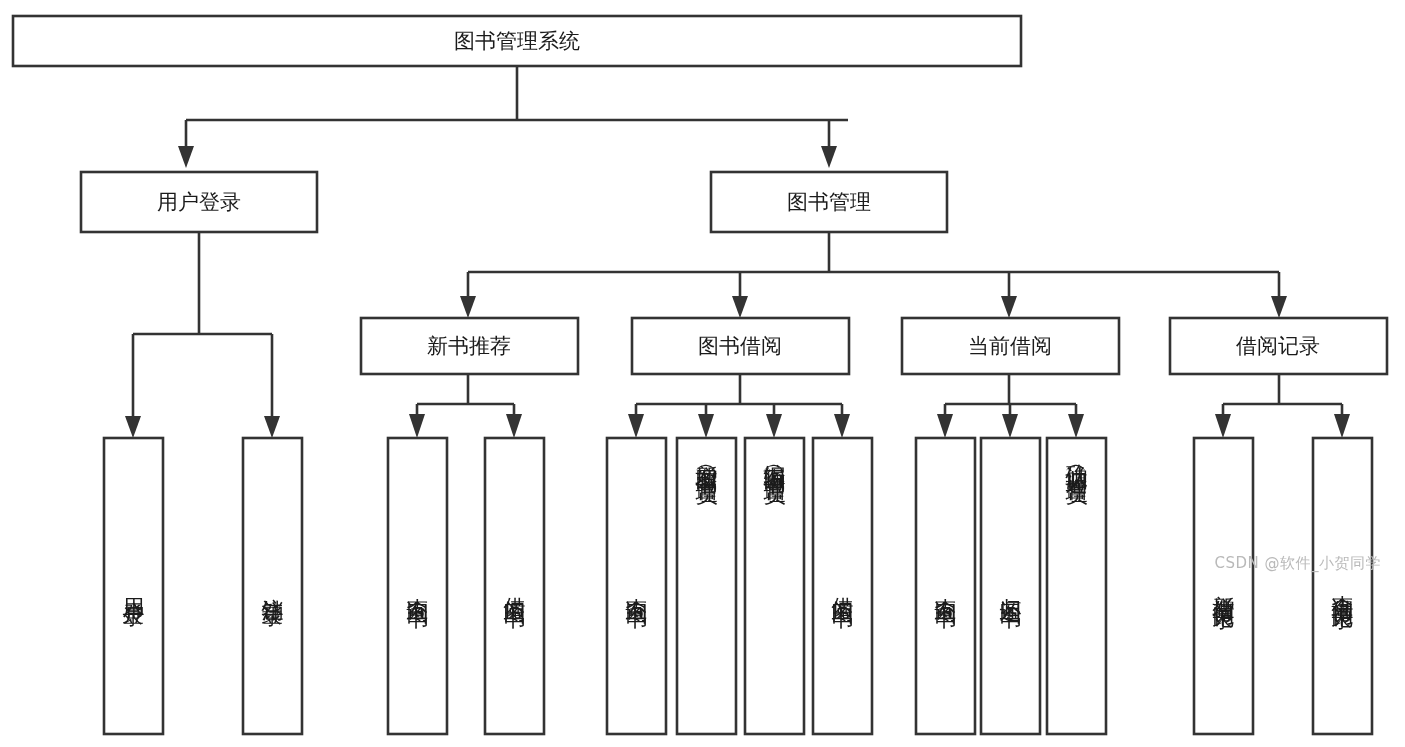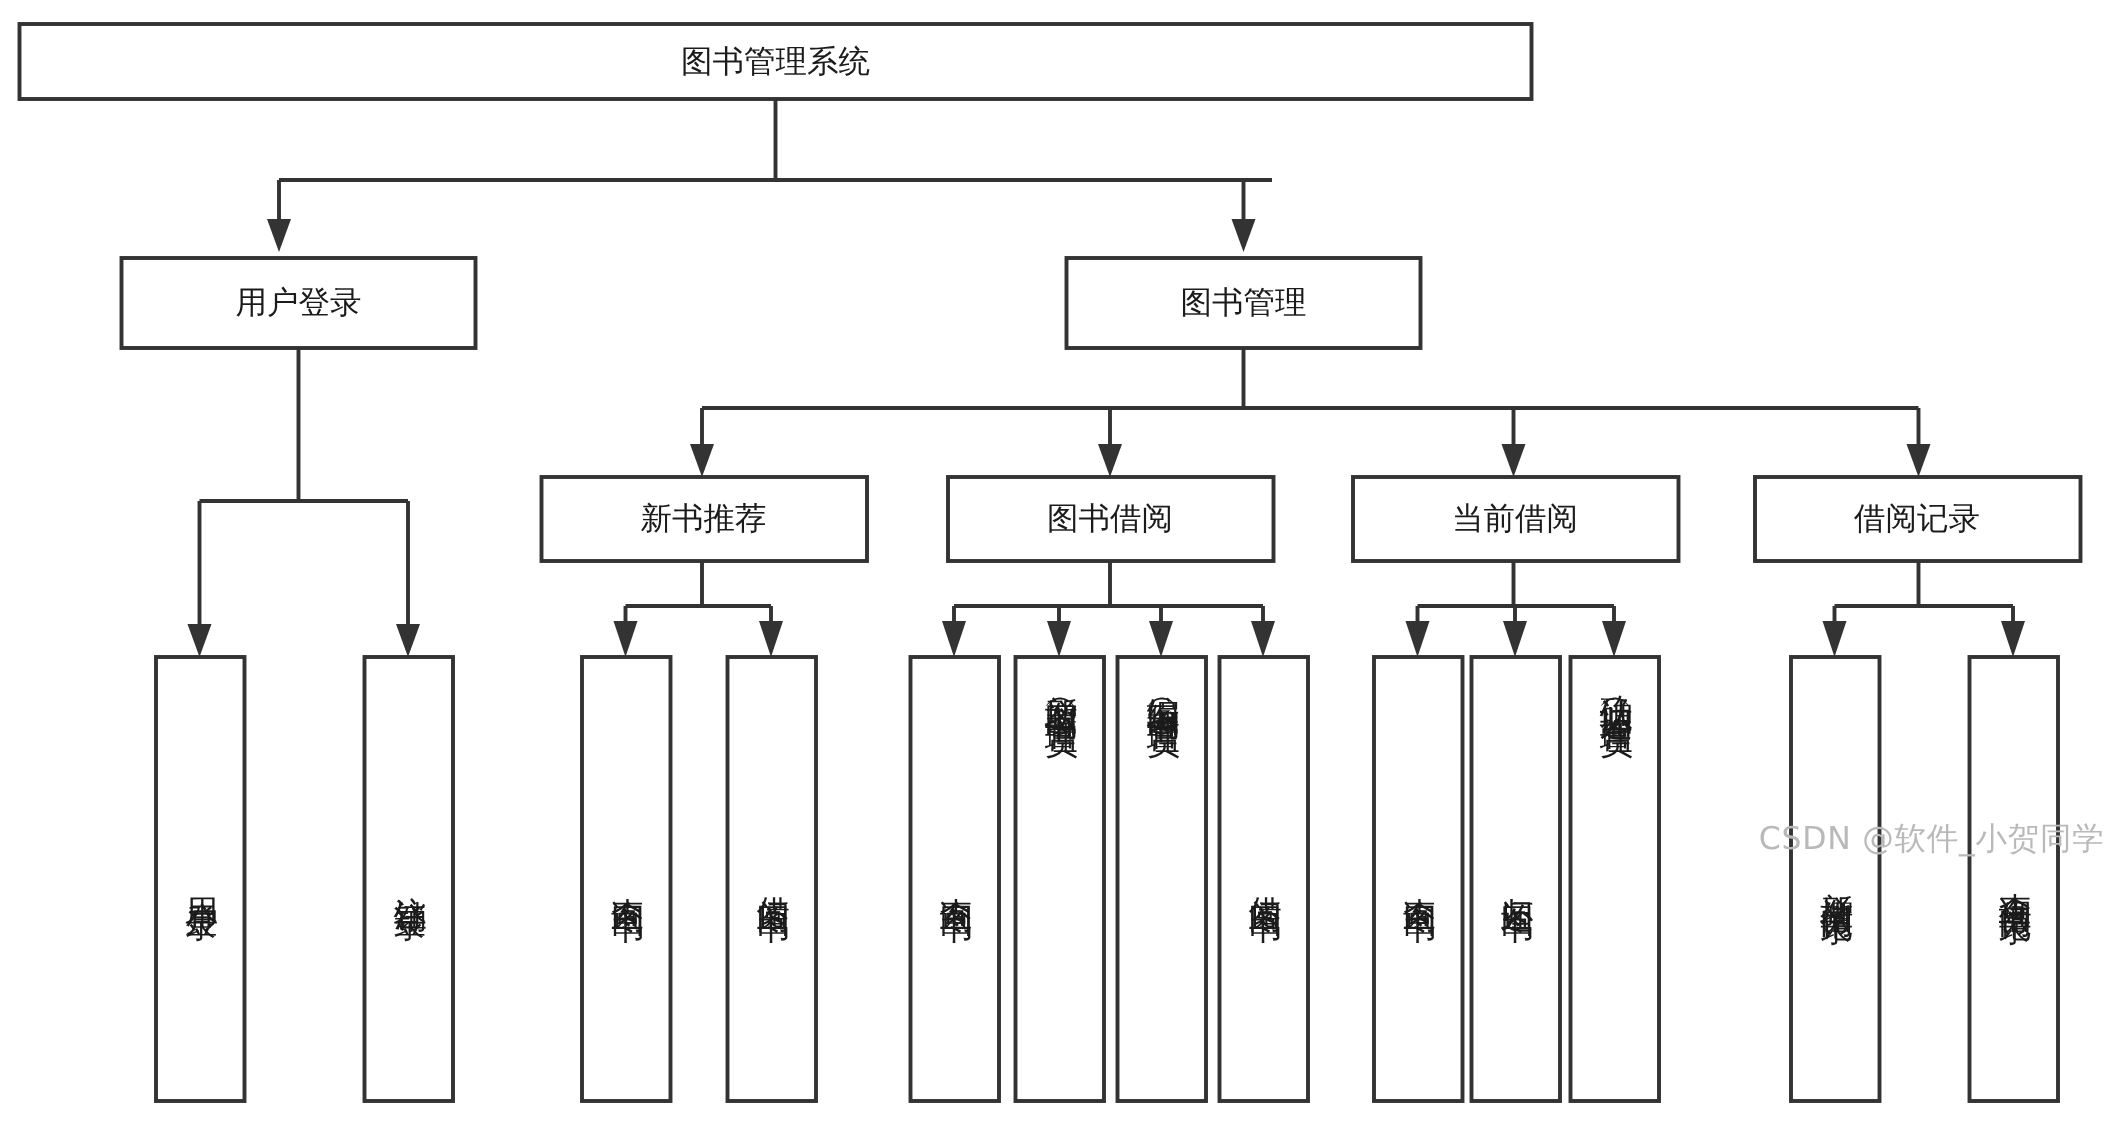--- a/index.html
+++ b/index.html
@@ -62,24 +62,24 @@
     font-family: "DejaVu Sans", "Liberation Sans", sans-serif;
     font-size: 22px;
     line-height: 1.28;
     color: #1b1b1b;
     letter-spacing: 3px;
     white-space: nowrap;
     text-align: center;
   }
   .watermark {
     position: absolute;
-    right: 2px;
+    right: 24px;
     bottom: 4px;
     font-family: "DejaVu Sans", "Liberation Sans", sans-serif;
-    font-size: 21px;
+    font-size: 15px;
     color: #b9b9b9;
     letter-spacing: 0.5px;
     white-space: nowrap;
     pointer-events: none;
   }
 </style>
 </head>
 <body>
 
 <div id="diagram-root">

